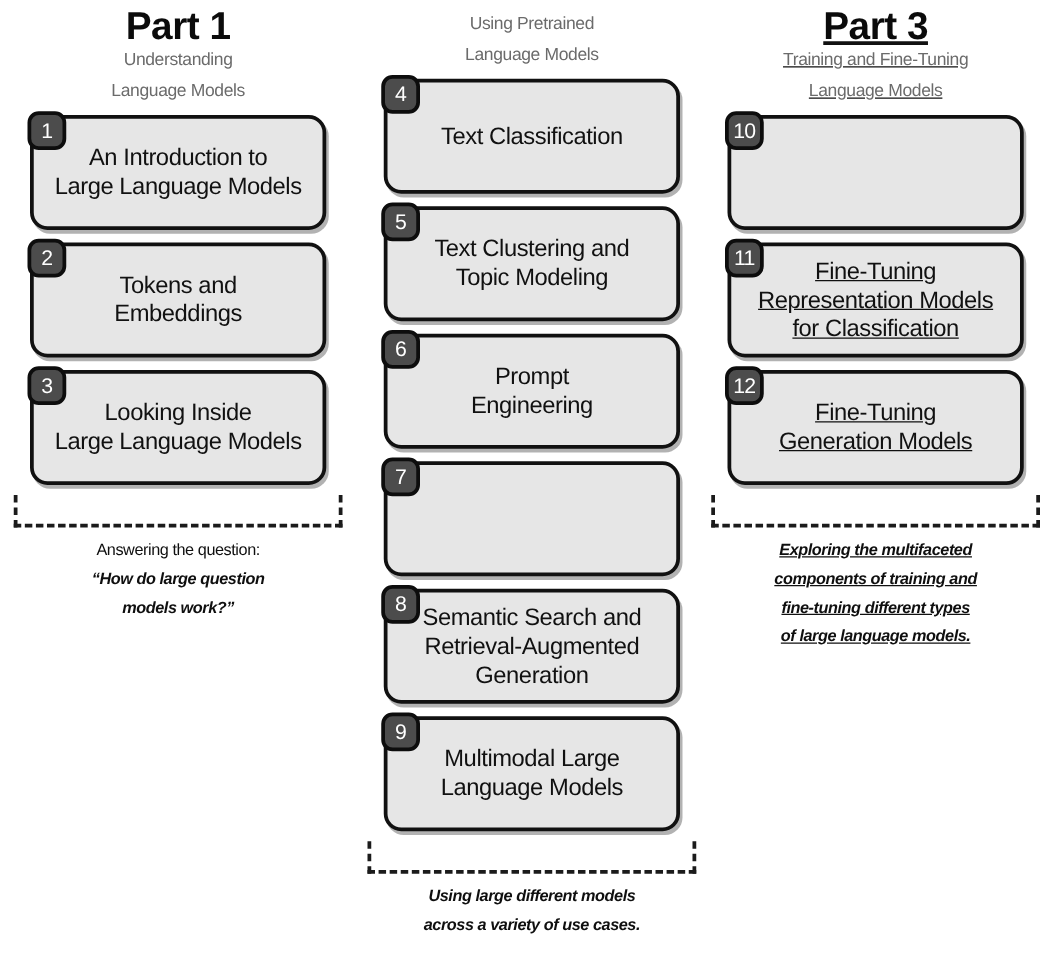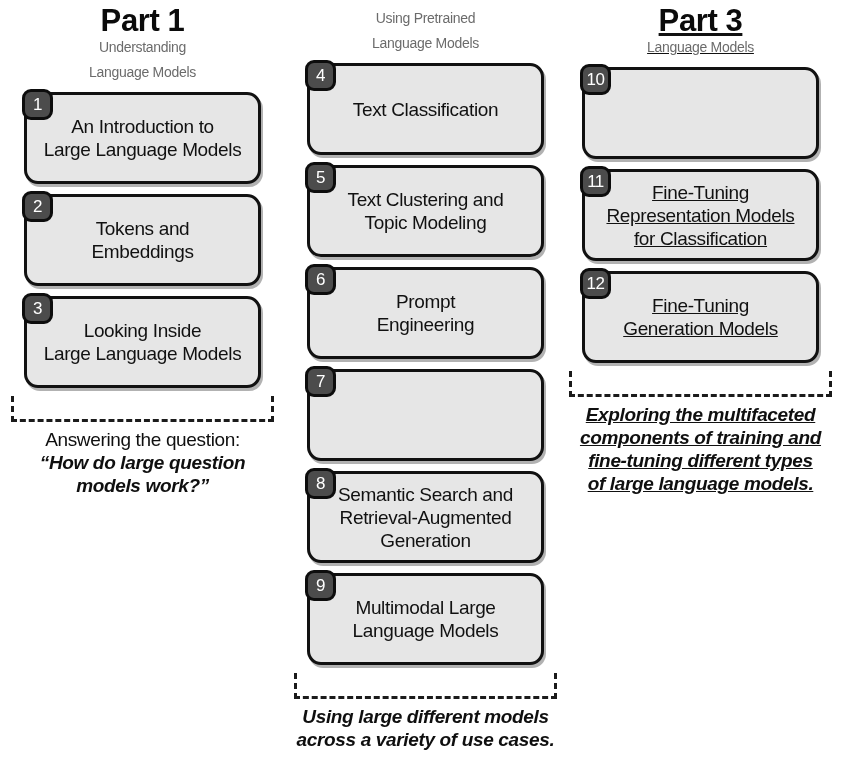--- a/index.html
+++ b/index.html
@@ -120,21 +120,21 @@
   }
   .bracket .b-left { left: 0; }
   .bracket .b-right { right: 0; }
 
   .caption {
     margin-top: 6px;
     text-align: center;
     padding: 0 6px;
   }
   .caption-line {
-    font-size: 19px;
+    font-size: 13px;
     line-height: 23px;
     color: #0f0f0f;
     letter-spacing: -0.35px;
   }
   .caption-line.italic {
     font-style: italic;
     font-weight: bold;
   }
   .caption-line.plain {
     font-weight: normal;
@@ -221,20 +221,21 @@
     </div>
     <div class="caption">
       <div class="caption-line italic">Using large different models</div>
       <div class="caption-line italic">across a variety of use cases.</div>
     </div>
   </div>
 
   <div class="column col-3">
     <div class="col-head">
       <div class="part-title">Part 3</div>
+      <div class="part-sub">Training and Fine-Tuning</div>
       <div class="part-sub">Language Models</div>
     </div>
     <div class="chapters">
       <div class="chapter">
         <span class="badge">10</span>
       </div>
       <div class="chapter">
         <span class="badge">11</span>
         <span class="chapter-title">Fine-Tuning
 Representation Models

